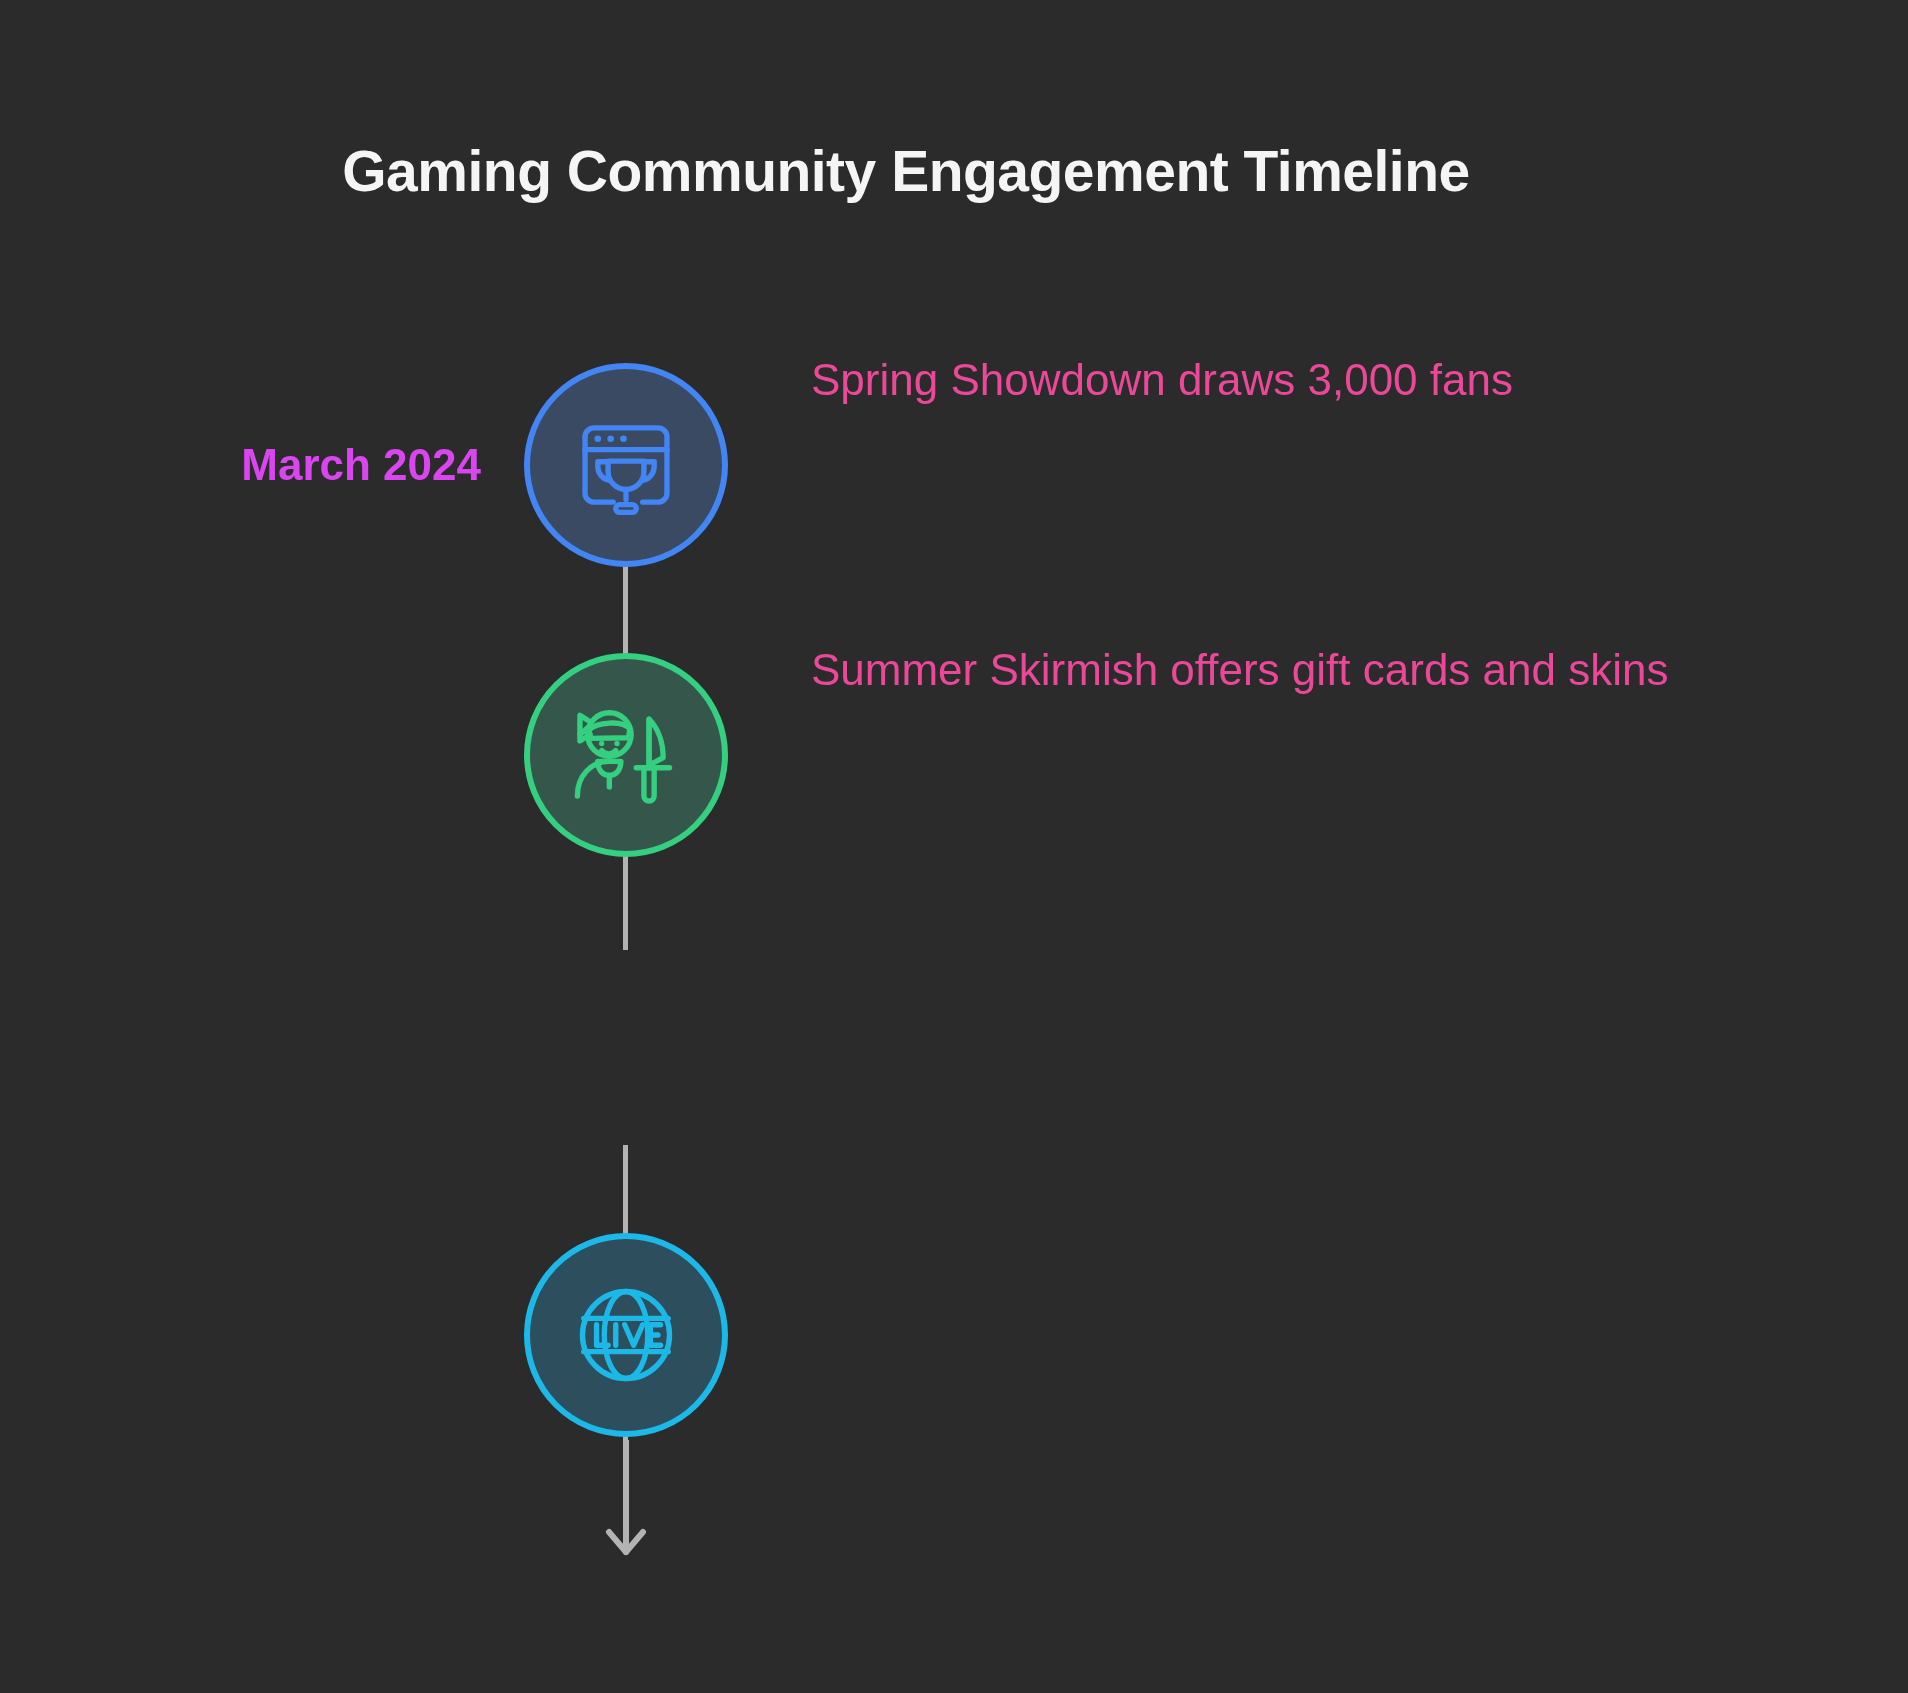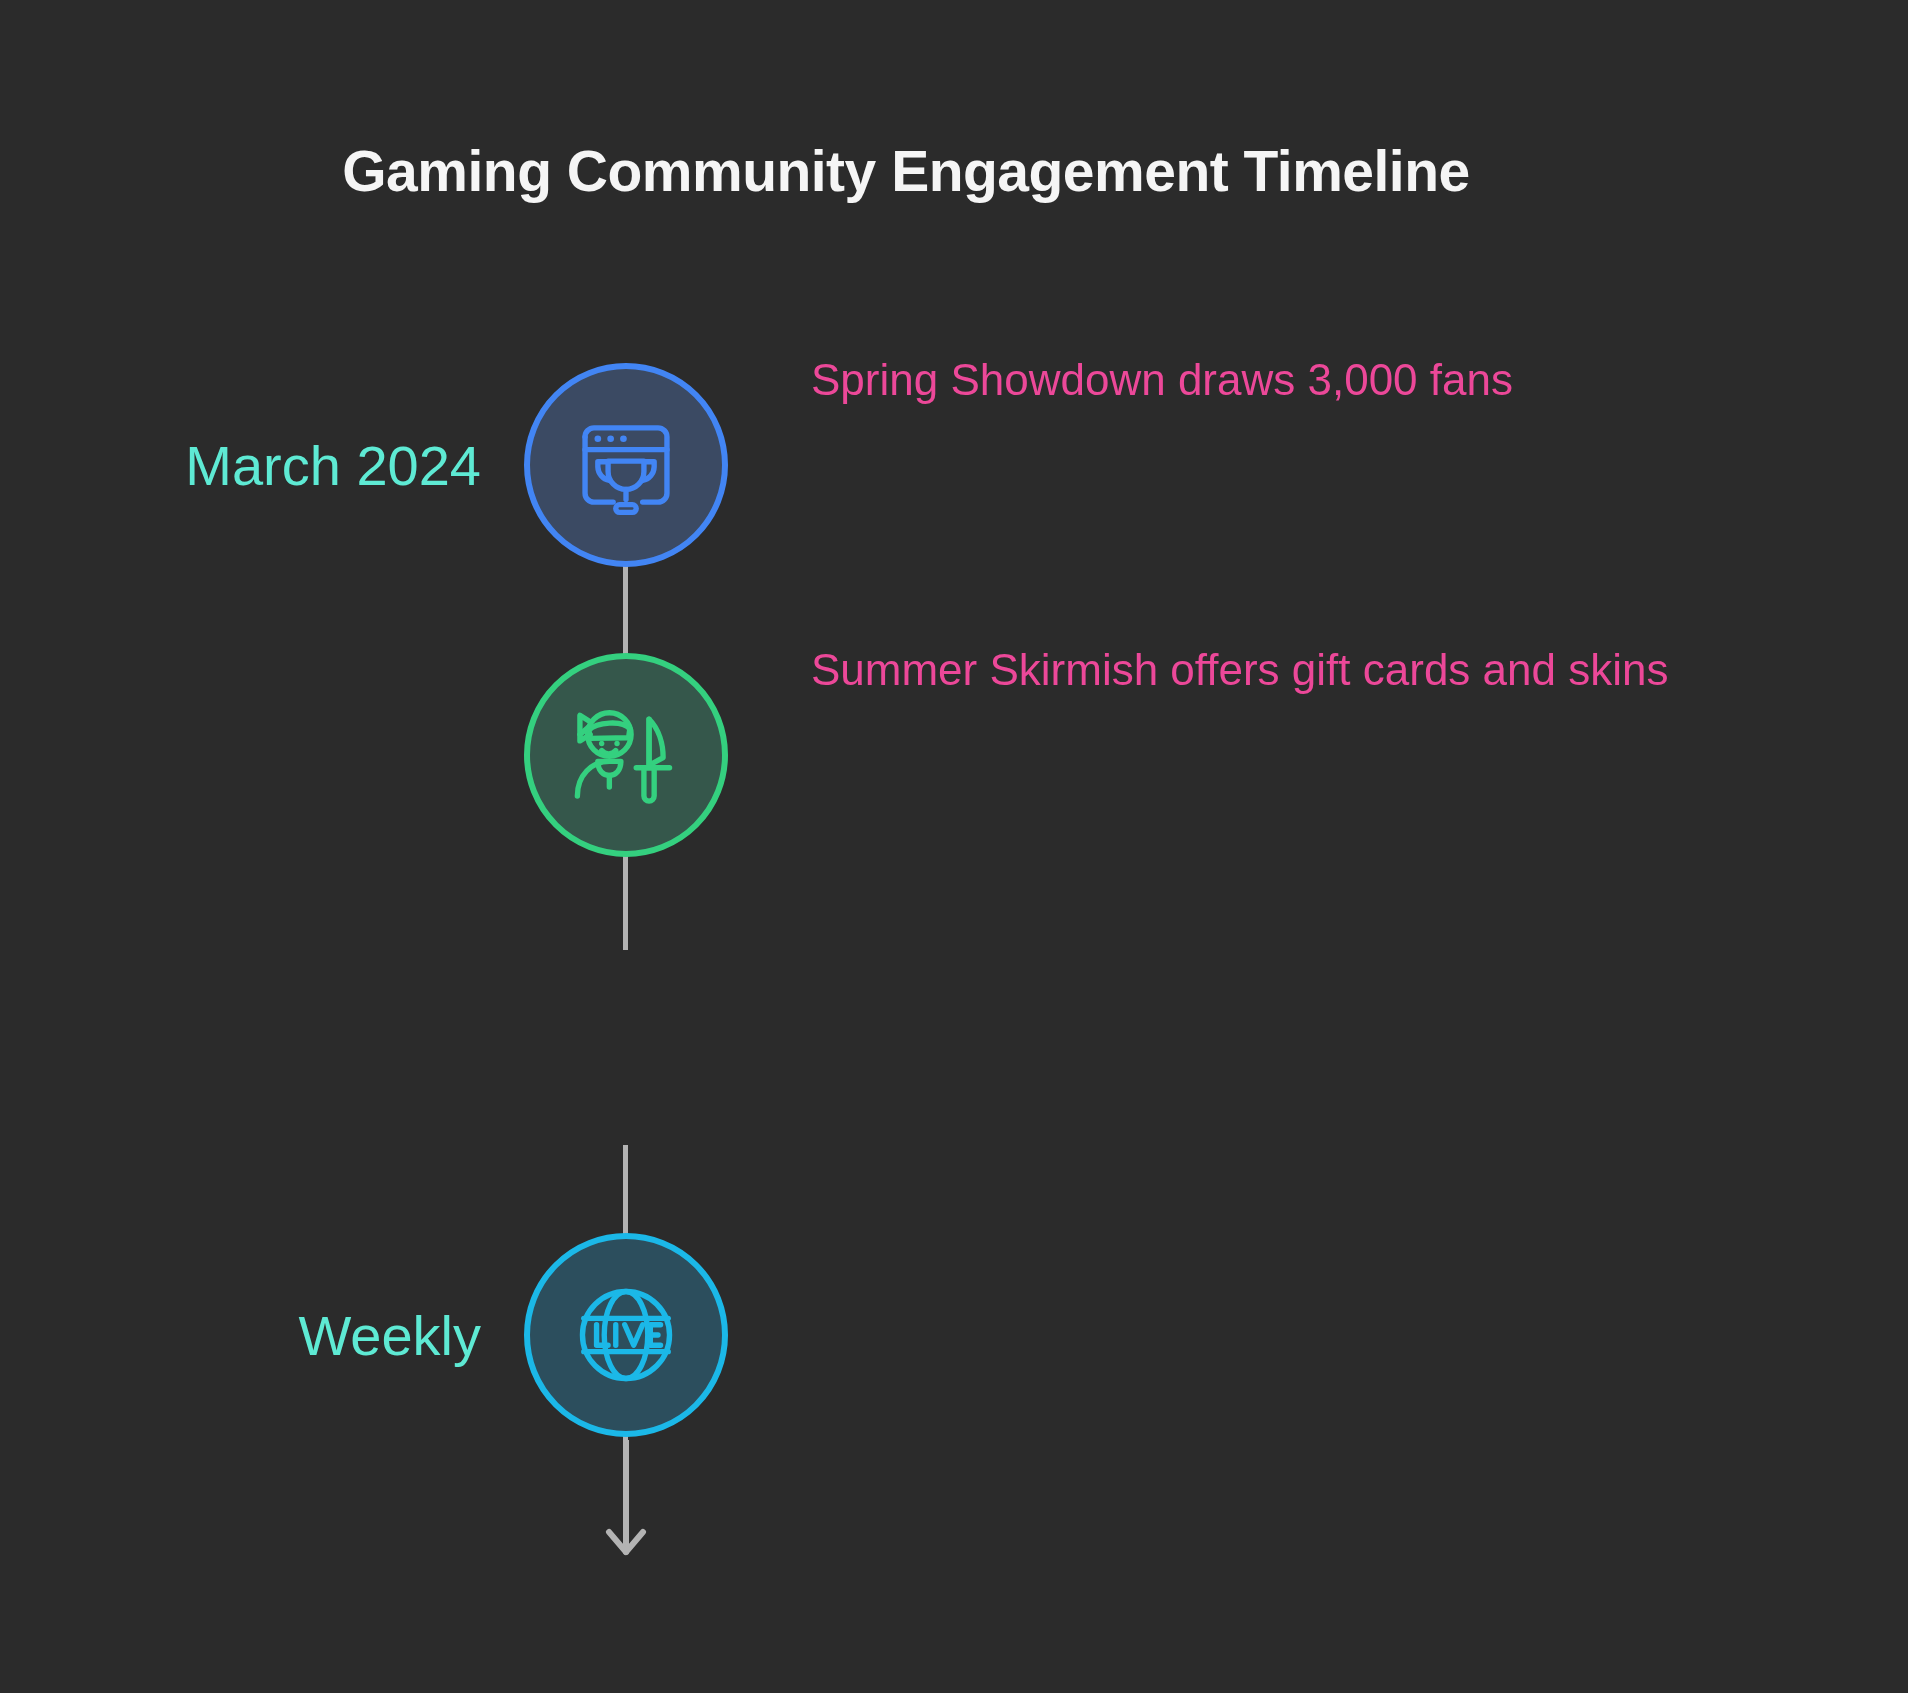--- a/index.html
+++ b/index.html
@@ -73,23 +73,23 @@
 
   .date {
     position: absolute;
     left: 80px;
     top: 0;
     width: 360px;
     height: 230px;
     display: flex;
     align-items: center;
     justify-content: flex-end;
-    color: #5eead4;
-    font-size: 56px;
-    font-weight: 400;
+    color: #d946ef;
+    font-size: 44px;
+    font-weight: 700;
     letter-spacing: 0px;
     white-space: nowrap;
   }
 
   .marker {
     position: absolute;
     left: 470px;
     top: 0;
     width: 230px;
     height: 230px;
@@ -212,21 +212,20 @@
           </span>
         </div>
       </div>
       <div class="desc">
         <span>Summer Skirmish offers gift cards and skins</span>
       </div>
     </div>
 
 
     <div class="row r3">
-      <div class="date">Weekly</div>
       <div class="marker">
         <div class="bubble" style="border-color:#1bb8e8;background:#2c4e5d;">
           <span>
             <svg viewBox="0 0 100 100" fill="none" stroke="#1bb8e8" stroke-width="4.2" stroke-linecap="round" stroke-linejoin="round">
               <circle cx="50" cy="50" r="34"></circle>
               <ellipse cx="50" cy="50" rx="17" ry="34"></ellipse>
               <line x1="17" y1="37" x2="83" y2="37"></line>
               <line x1="17" y1="63" x2="83" y2="63"></line>
 
               <path d="M27 42v16h9"></path>

